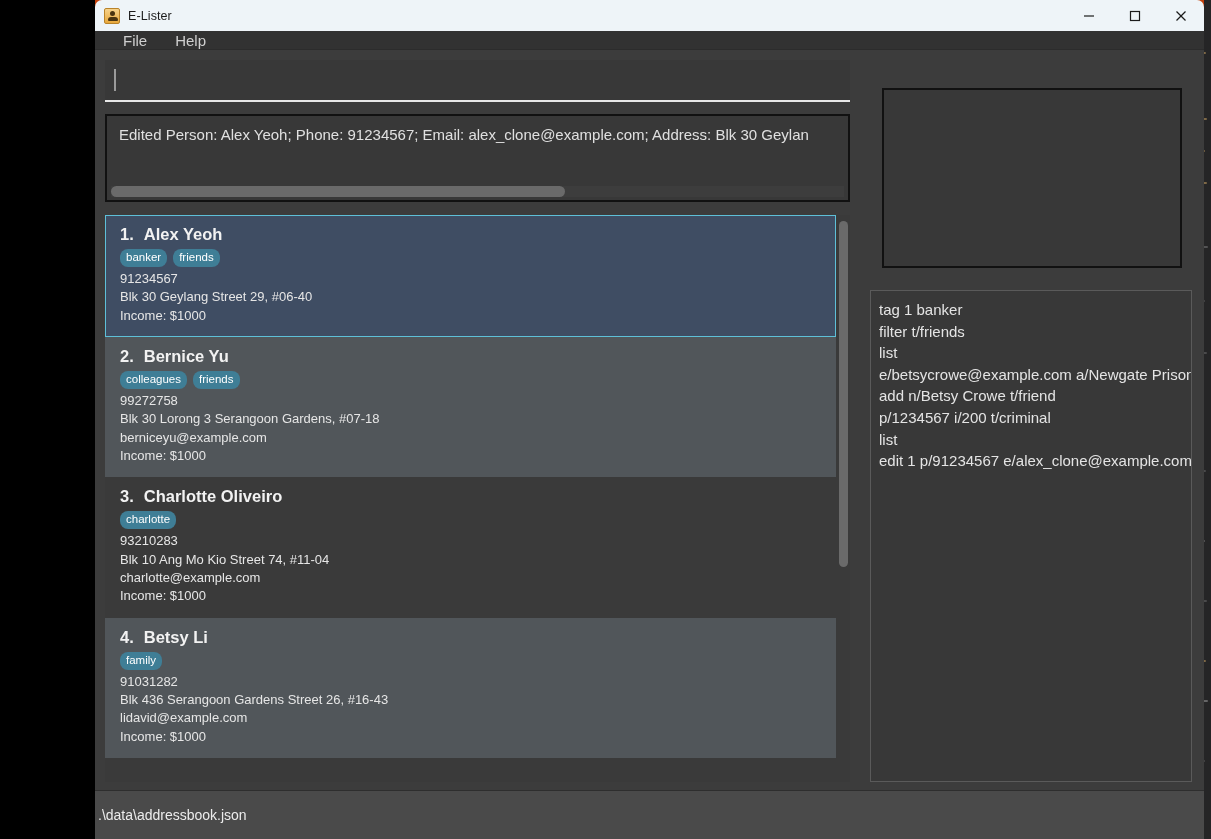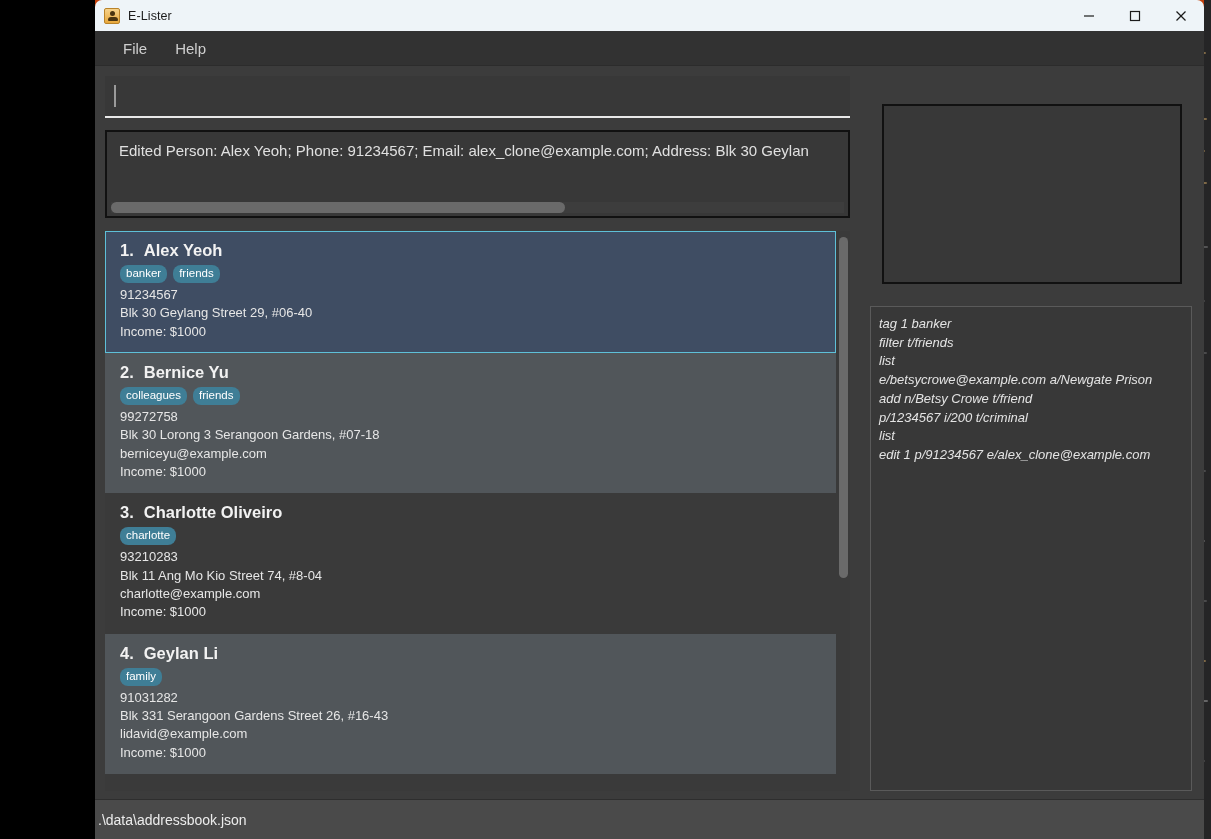--- a/index.html
+++ b/index.html
@@ -94,21 +94,21 @@
     width: 46px; height: 31px;
     display: flex;
     align-items: center;
     justify-content: center;
     color: #1b1b1b;
   }
   .win-btn svg { display: block; }
 
   
   #menu-bar {
-    height: 35px;
+    height: 19px;
     background: #323232;
     display: flex;
     align-items: center;
     padding-left: 14px;
     border-bottom: 1px solid #2c2c2c;
     flex: none;
   }
   .menu-item {
     font-size: 15px;
     color: #cfcfcf;
@@ -267,30 +267,29 @@
     margin: 22px 12px 8px 10px;
     flex: 1;
     min-height: 0;
     background: #383838;
     border: 1px solid #5a5a5a;
     padding: 8px 0 0 8px;
     overflow: hidden;
     position: relative;
   }
   .history-line {
-    font-size: 13px;
+    font-size: 15px;
     color: #e4e4e4;
     line-height: 1.44;
     white-space: nowrap;
-    font-style: italic;
   }
 
   
   #status-bar {
-    height: 40px;
+    height: 49px;
     background: #4a4a4a;
     border-top: 1px solid #2e2e2e;
     display: flex;
     align-items: center;
     padding-left: 3px;
     flex: none;
   }
   #status-text {
     font-size: 14px;
     color: #ececec;
@@ -397,34 +396,34 @@
               </div>
               <div class="person-card">
                 <div class="card-title">
                   <span class="card-index">3.</span>
                   <span>Charlotte Oliveiro</span>
                 </div>
                 <div class="card-tags">
                   <span class="tag">charlotte</span>
                 </div>
                 <div class="card-line">93210283</div>
-                <div class="card-line">Blk 11 Ang Mo Kio Street 74, #8-04</div>
+                <div class="card-line">Blk 10 Ang Mo Kio Street 74, #11-04</div>
                 <div class="card-line">charlotte@example.com</div>
                 <div class="card-line">Income: $1000</div>
               </div>
               <div class="person-card alt">
                 <div class="card-title">
                   <span class="card-index">4.</span>
-                  <span>Geylan Li</span>
+                  <span>Betsy Li</span>
                 </div>
                 <div class="card-tags">
                   <span class="tag">family</span>
                 </div>
                 <div class="card-line">91031282</div>
-                <div class="card-line">Blk 331 Serangoon Gardens Street 26, #16-43</div>
+                <div class="card-line">Blk 436 Serangoon Gardens Street 26, #16-43</div>
                 <div class="card-line">lidavid@example.com</div>
                 <div class="card-line">Income: $1000</div>
               </div>
             </div>
           <div id="list-vscroll">
             <div id="list-vscroll-thumb" style="top: 1%; height: 61%;"></div>
           </div>
         </div>
 
       </div>

